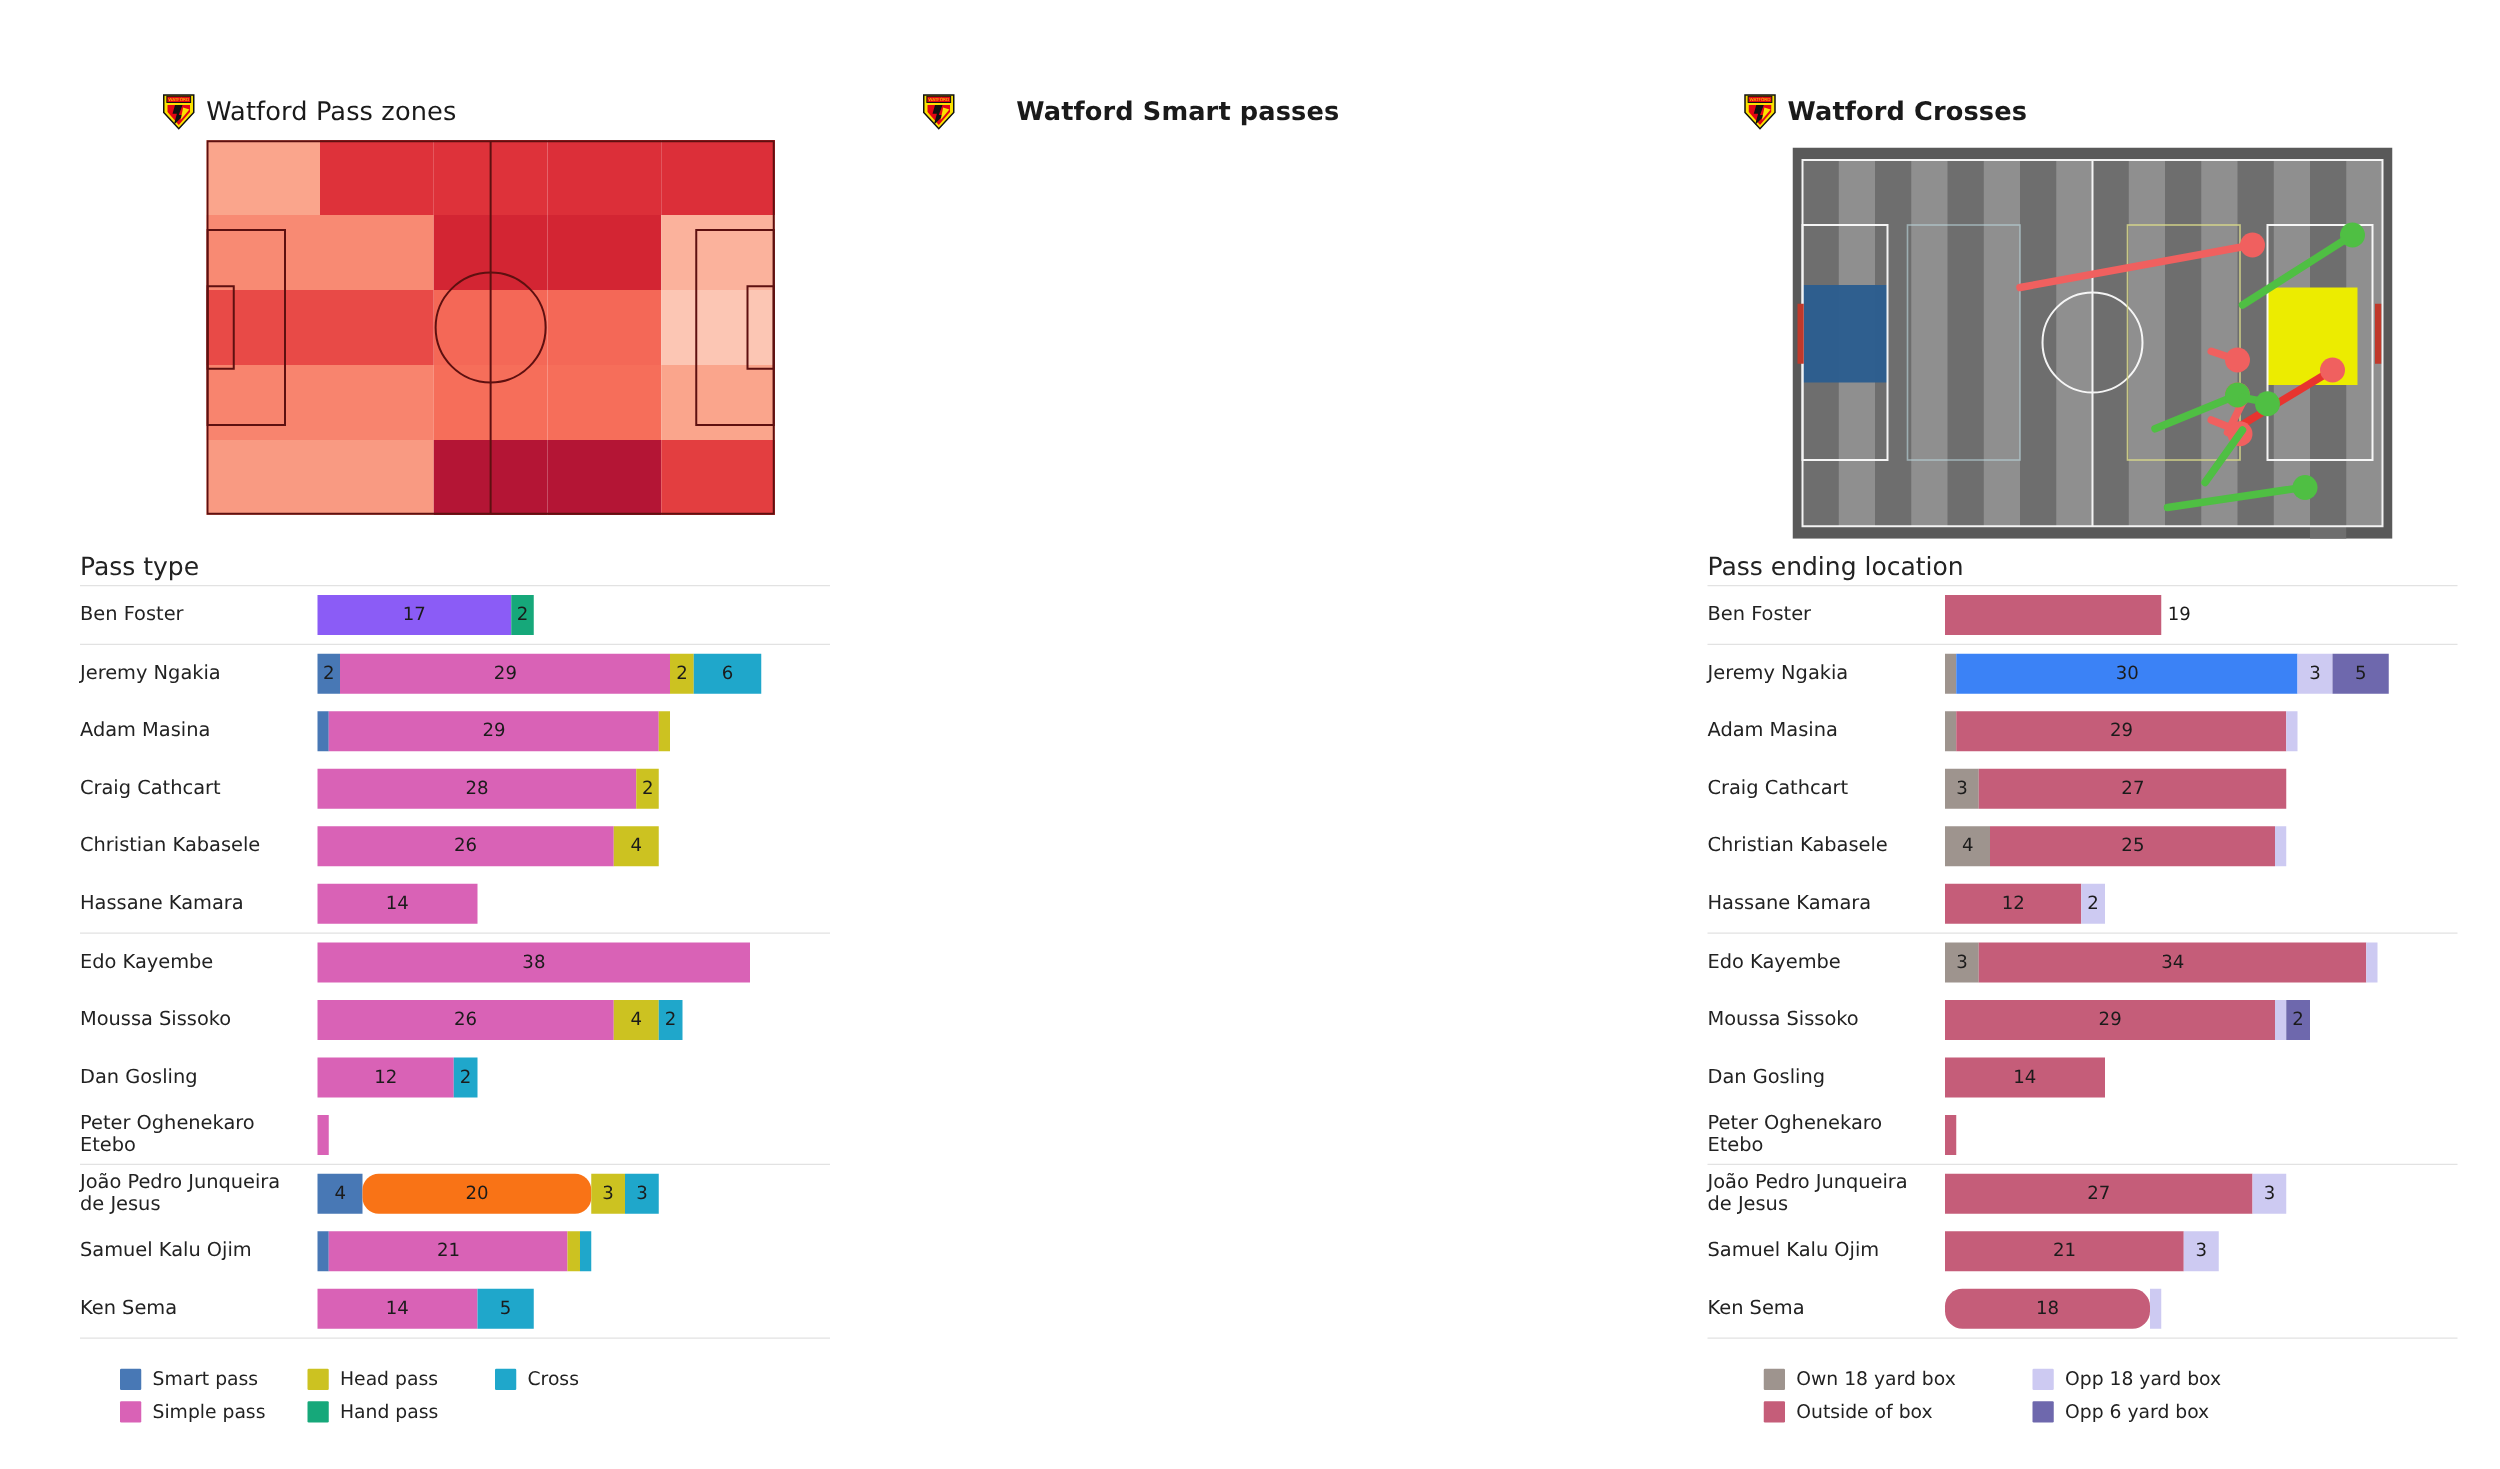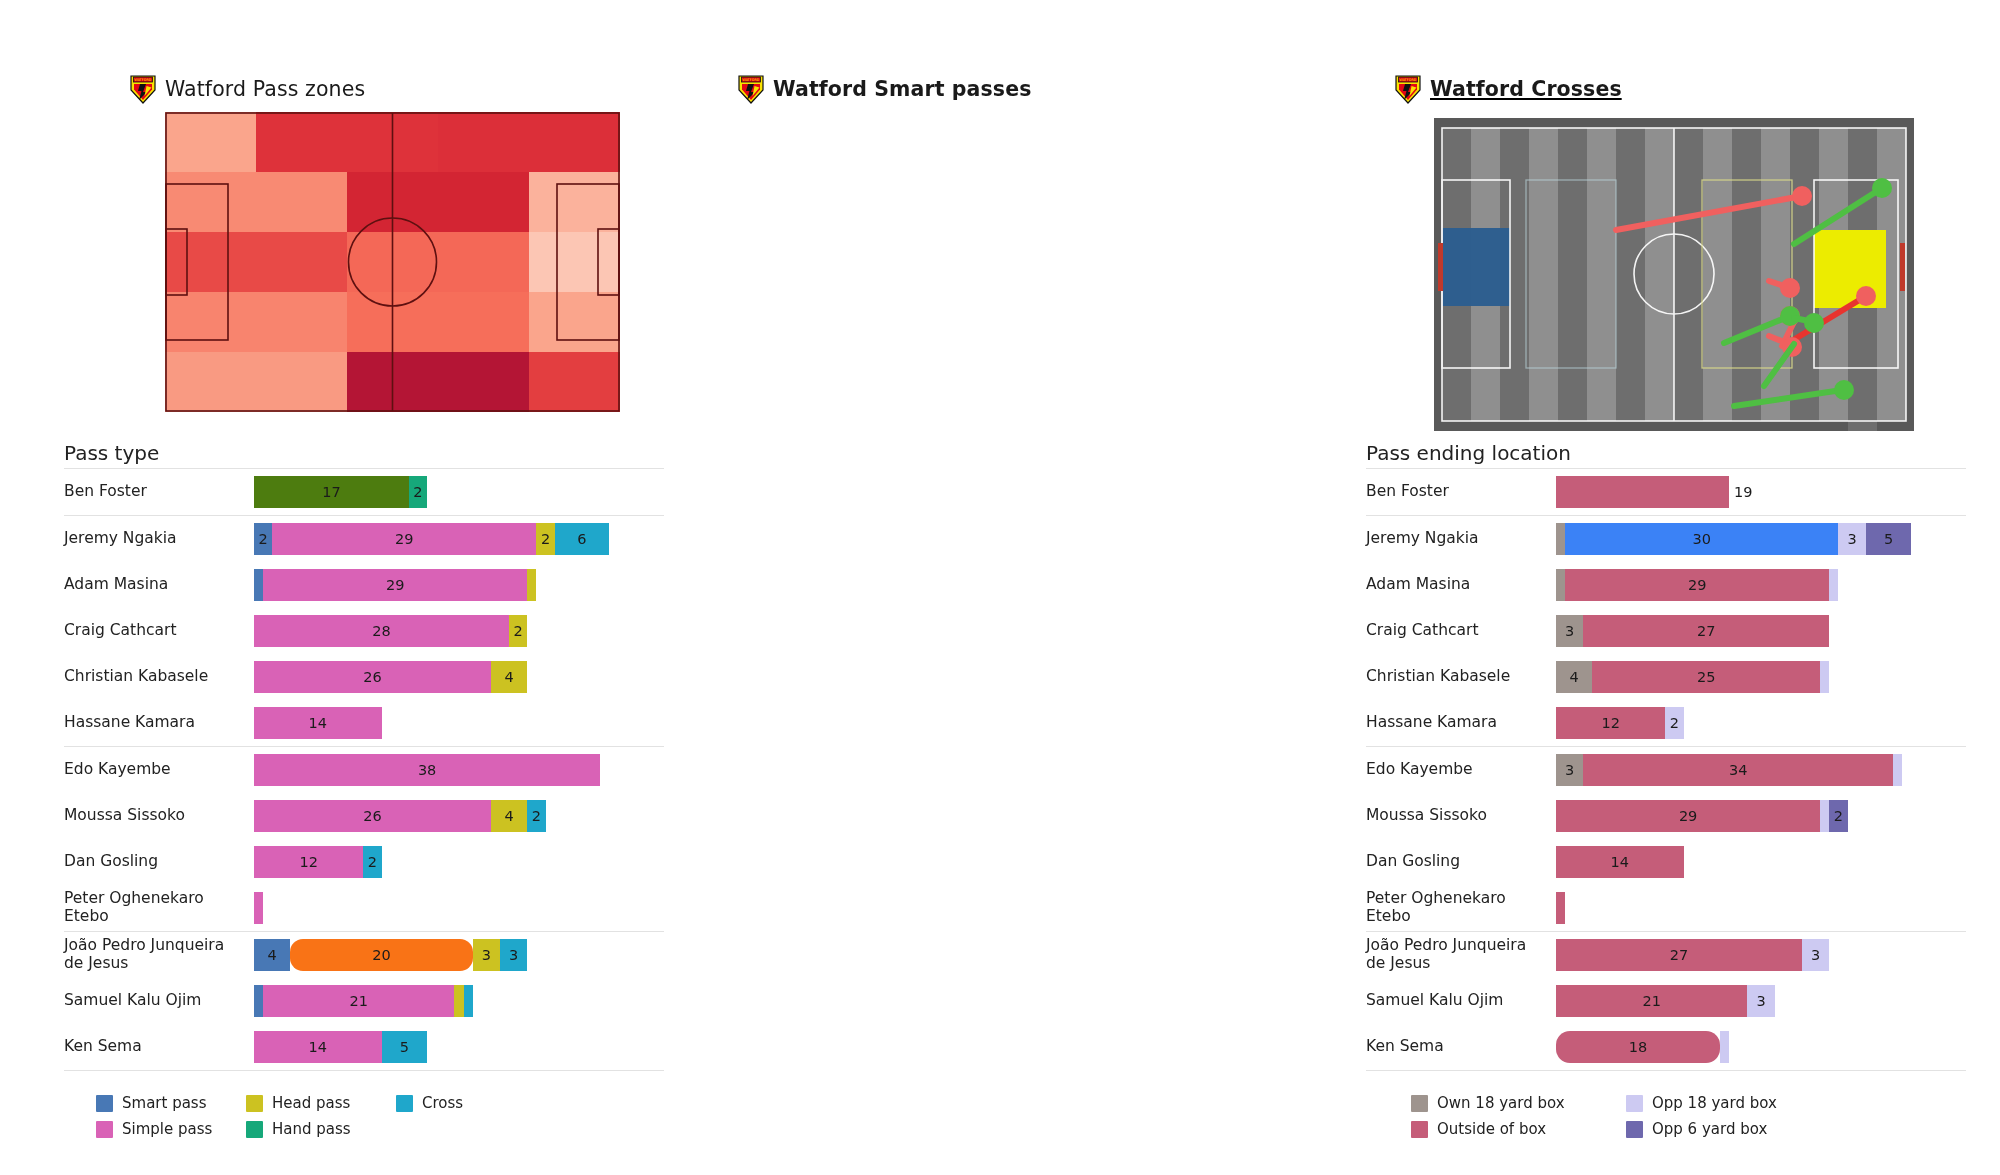--- a/index.html
+++ b/index.html
@@ -11,22 +11,22 @@
   .board{position:relative;width:2000px;height:1175px;}
 
   .panel{position:absolute;top:16px;height:1175px;}
   #panel-0{left:0;width:666px;}
   #panel-1{left:666px;width:667px;}
   #panel-2{left:1333px;width:667px;}
 
   
   .head{position:absolute;left:0;top:56px;height:34px;display:flex;align-items:center;}
   #panel-0 .head{left:130px;}
-  #panel-1 .head{left:72px;}
-  #panel-2 .head{left:62px;text-decoration:underline;}
+  #panel-1 .head{left:72px;gap:40px;}
+  #panel-2 .head{left:62px;}
   .crest{width:26px;height:30px;position:relative;flex:0 0 auto;margin-right:9px;}
   .crest svg{display:block;}
   .head-title{font-size:20.5px;color:#1a1a1a;letter-spacing:.1px;white-space:nowrap;}
   .head-title.bold{font-weight:bold;}
 
   
   .pitchwrap{position:absolute;}
   #pitch-zones{left:165px;top:96px;width:455px;height:300px;}
   #pitch-smart{left:768px;top:102px;width:480px;height:313px;}
 
@@ -127,21 +127,21 @@
         </g>
       </svg>
     </div>
 
     <div class="sect-title">Pass type</div>
     <div class="chart" id="chart-0">
         <div class="row sep">
           <div class="row-label">Ben Foster</div>
           <div class="bars">
             <div class="barstack">
-              <div class="seg" style="width: 154.89px; background: #4d7c0f;">
+              <div class="seg" style="width: 154.89px; background: #8b5cf6;">
                 <span>17</span>
               </div>
               <div class="seg" style="width: 18.22px; background: rgb(22, 168, 122);">
                 <span>2</span>
               </div>
             </div>
           </div>
         </div>
         <div class="row sep">
           <div class="row-label">Jeremy Ngakia</div>

